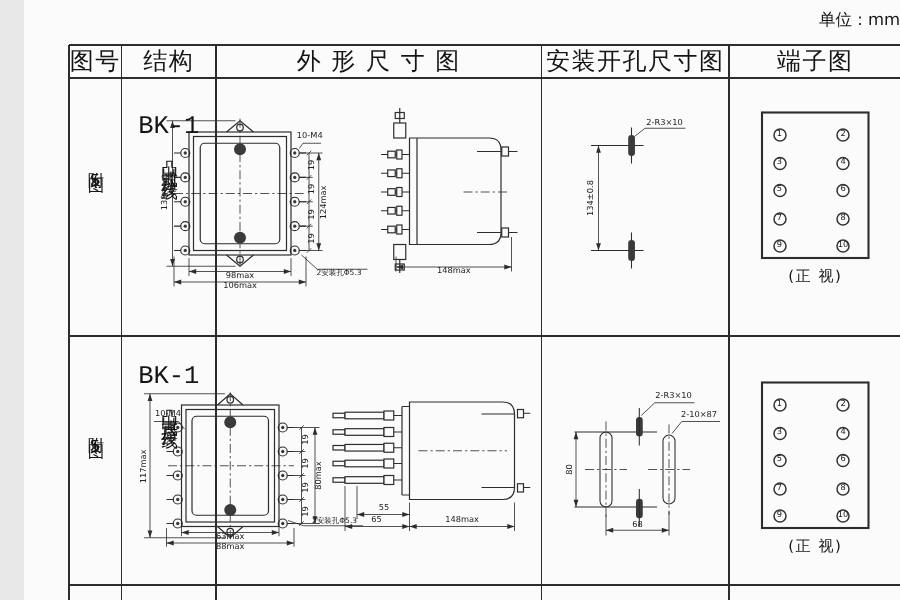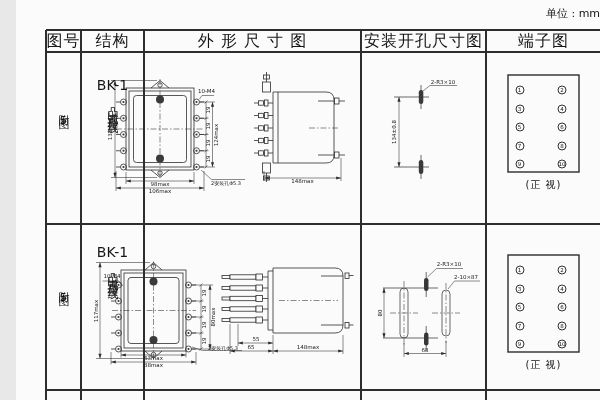--- a/index.html
+++ b/index.html
@@ -8,21 +8,21 @@
     font-family:"DejaVu Sans", sans-serif; overflow:hidden;margin-left:16px;
   }
   svg.art { position:absolute; left:0; top:0; }
   .lbl {
     position:absolute; font-size:5.5px; line-height:1; color:#222;
     white-space:nowrap; transform:translate(-50%,-50%);
   }
   .rot { transform:translate(-50%,-50%) rotate(-90deg); }
   .hdr { font-size:16px; color:#151515; letter-spacing:1px; }
   .unit { font-size:11px; color:#151515; }
-  .model { font-size:14px; color:#151515; }
+  .model { font-size:17px; color:#151515;font-family:Liberation Mono, monospace; }
   .cap { font-size:10px; color:#151515; letter-spacing:1px; }
   .vtext {
     position:absolute; writing-mode:vertical-rl; text-orientation:upright;
     font-size:11px; letter-spacing:4px; line-height:1; color:#151515;
     transform:translate(-50%,0); white-space:nowrap;
   }
   .pin {
     position:absolute; width:9px; height:9px; box-sizing:border-box;
     border:1px solid #333; border-radius:50%; background:#fbfbfb;
     font-size:5.5px; line-height:7px; text-align:center; color:#151515;

